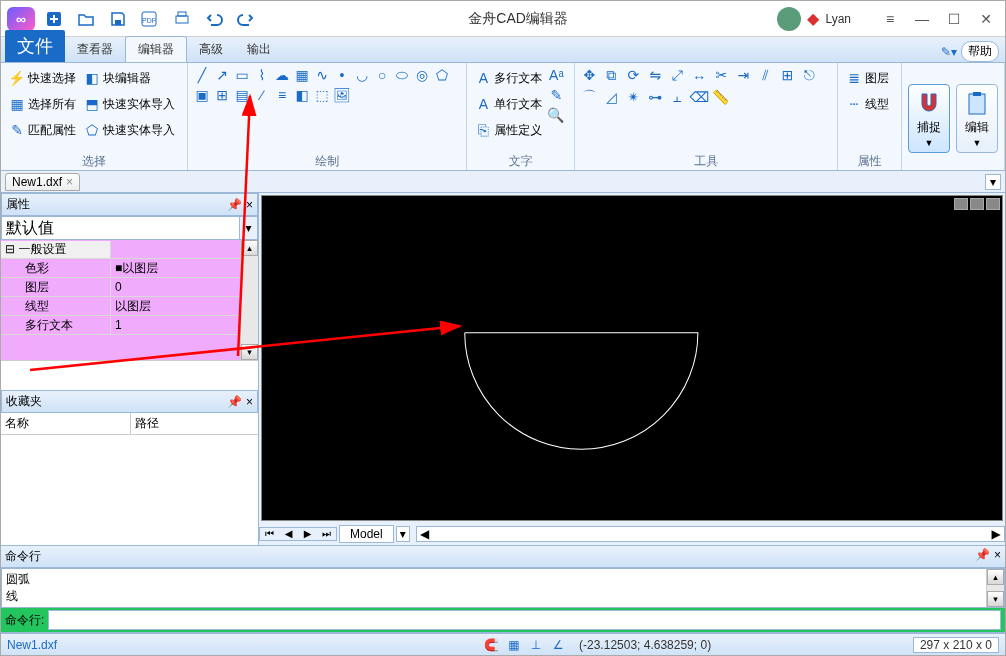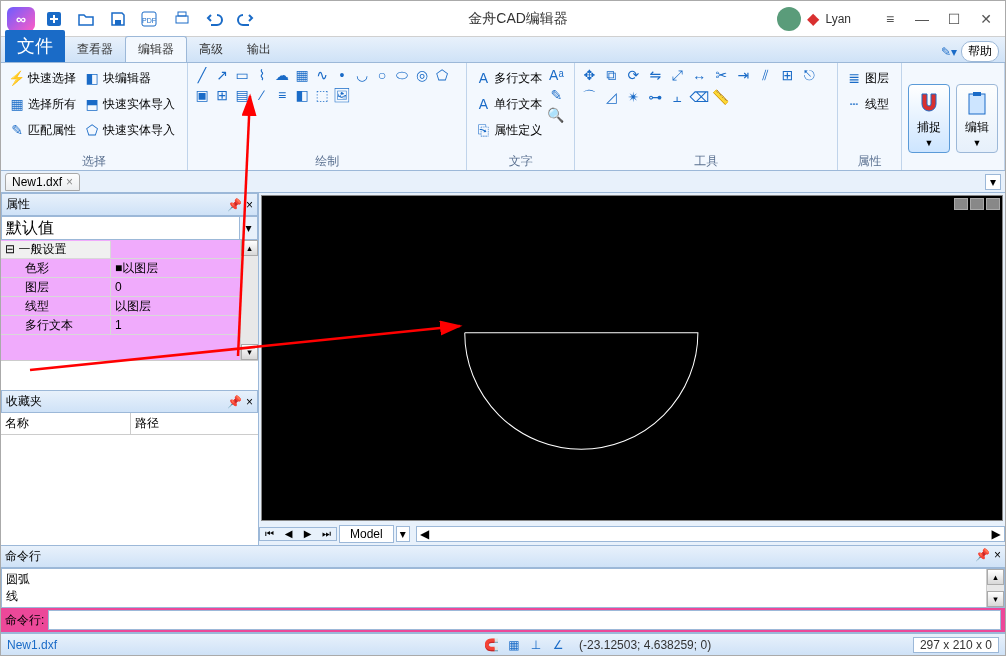--- a/index.html
+++ b/index.html
@@ -71,21 +71,21 @@
 .mtab-nav span { flex: 1; text-align: center; cursor: pointer; }
 .mtab { border: 1px solid #9cb8d8; background: #fff; padding: 1px 10px; margin-left: 2px; }
 .mtab-scroll { flex: 1; margin-left: 6px; height: 16px; border: 1px solid #9cb8d8; background: #fff; display: flex; align-items: center; }
 .mtab-scroll .sbtn { width: 16px; text-align: center; cursor: pointer; }
 
 
 .cmdtitle { background: linear-gradient(#e8f1fb,#cfe2f7); border-top: 1px solid #9cb8d8; border-bottom: 1px solid #9cb8d8; padding: 2px 4px; display: flex; }
 .cmdtitle .pin { margin-left: auto; cursor: pointer; }
 .cmdlog { height: 40px; background: #fff; border: 1px solid #9cb8d8; padding: 2px 4px; overflow: hidden; position: relative; }
 .cmdlog .scrollstub { position: absolute; right: 0; top: 0; bottom: 0; }
-.cmdinput-row { display: flex; align-items: center; padding: 2px 4px; background: #ec4899; border-bottom: 1px solid #9cb8d8; }
+.cmdinput-row { display: flex; align-items: center; padding: 2px 4px; background: #22c55e; border-bottom: 1px solid #9cb8d8; }
 .cmdinput-row input { flex: 1; border: 1px solid #9cb8d8; padding: 2px 4px; margin-left: 4px; font-size: 12px; }
 
 
 .statusbar { height: 22px; background: linear-gradient(#e8f1fb,#cfe2f7); display: flex; align-items: center; padding: 0 6px; border-top: 1px solid #9cb8d8; gap: 6px; color: #1a6bc7; }
 .statusbar .file { color: #1a6bc7; }
 .statusbar .mid-icons { margin-left: auto; display: flex; gap: 4px; }
 .statusbar .mid-icons span { width: 18px; height: 18px; display: inline-flex; align-items: center; justify-content: center; cursor: pointer; }
 .statusbar .coords { color: #333; margin-left: 6px; }
 .statusbar .dims { margin-left: auto; color: #333; border: 1px solid #9cb8d8; padding: 0 6px; background: #fff; }
 

